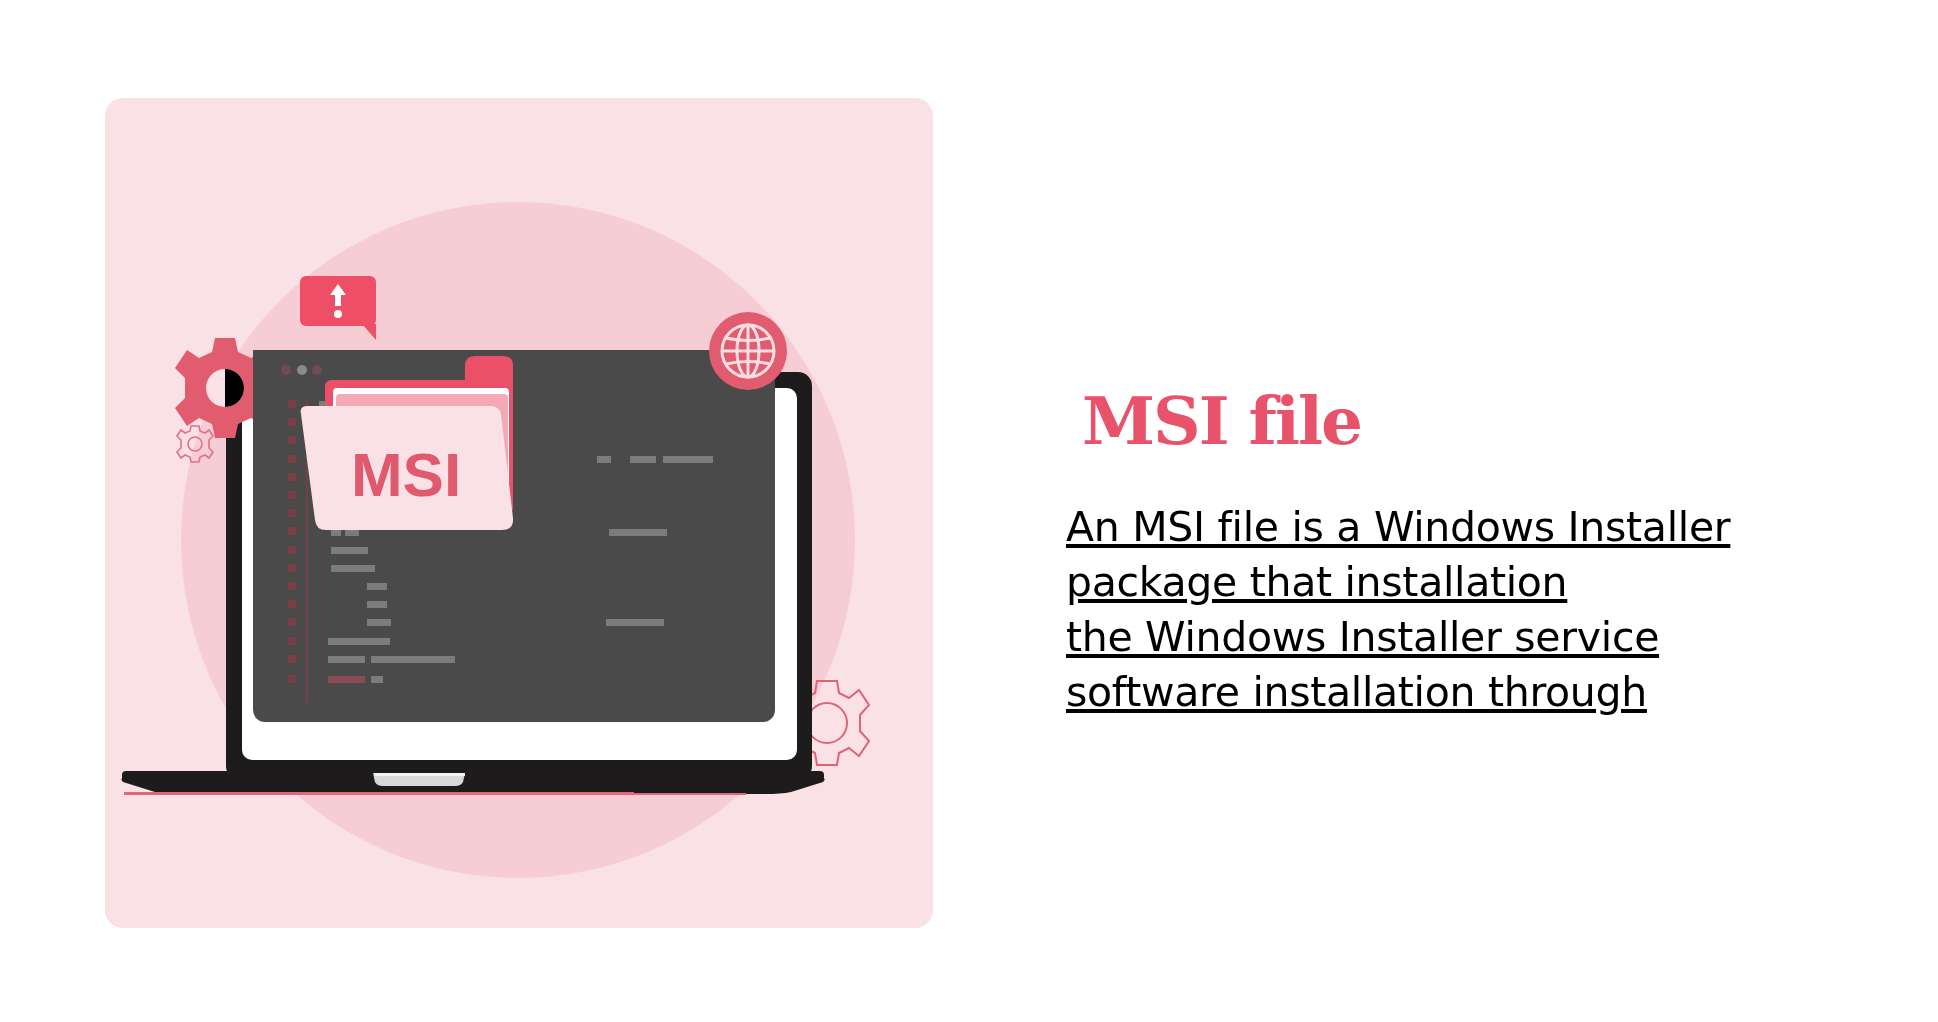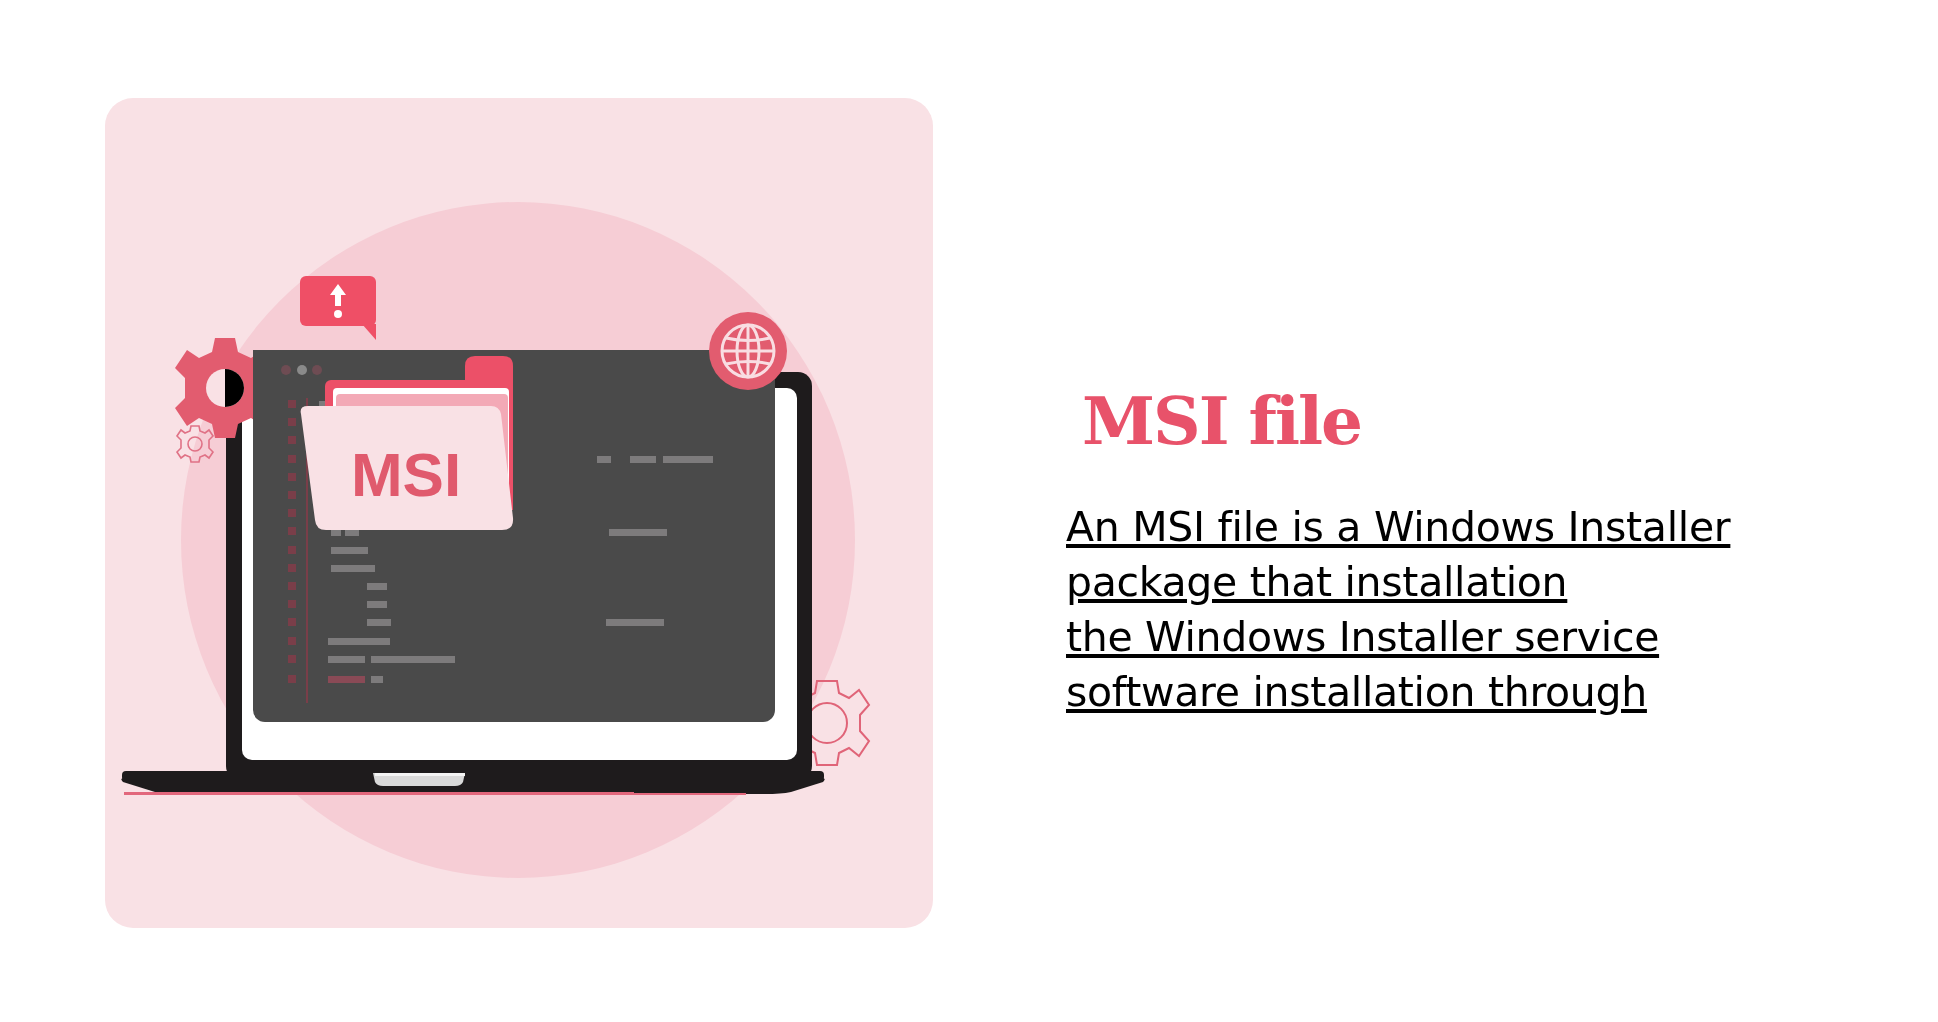--- a/index.html
+++ b/index.html
@@ -2,21 +2,21 @@
 <html><head>
 <meta charset="utf-8">
 <style>
   html, body { margin: 0; padding: 0; }
   body {
     width: 1938px; height: 1022px; background: #ffffff; position: relative; overflow: hidden;
     font-family: "DejaVu Sans", sans-serif;
   }
   .card {
     position: absolute; left: 105px; top: 98px; width: 828px; height: 830px;
-    background: #f9e1e5; border-radius: 28px; overflow: hidden;
+    background: #f9e1e5; border-radius: 18px; overflow: hidden;
   }
   .card svg { position: absolute; left: 0; top: 0; }
   .text-block { position: absolute; left: 1066px; top: 372px; width: 820px; }
   .title {
     font-family: "DejaVu Serif", serif; font-weight: bold; color: #e8526a;
     font-size: 66px; letter-spacing: -2px; line-height: 1; margin: 16px;
   }
   .desc {
     margin-top: 46px; color: #000000; font-family: "DejaVu Sans", sans-serif;
     font-size: 41px; line-height: 55px; font-weight: normal; letter-spacing: -0.3px; text-decoration: underline;

